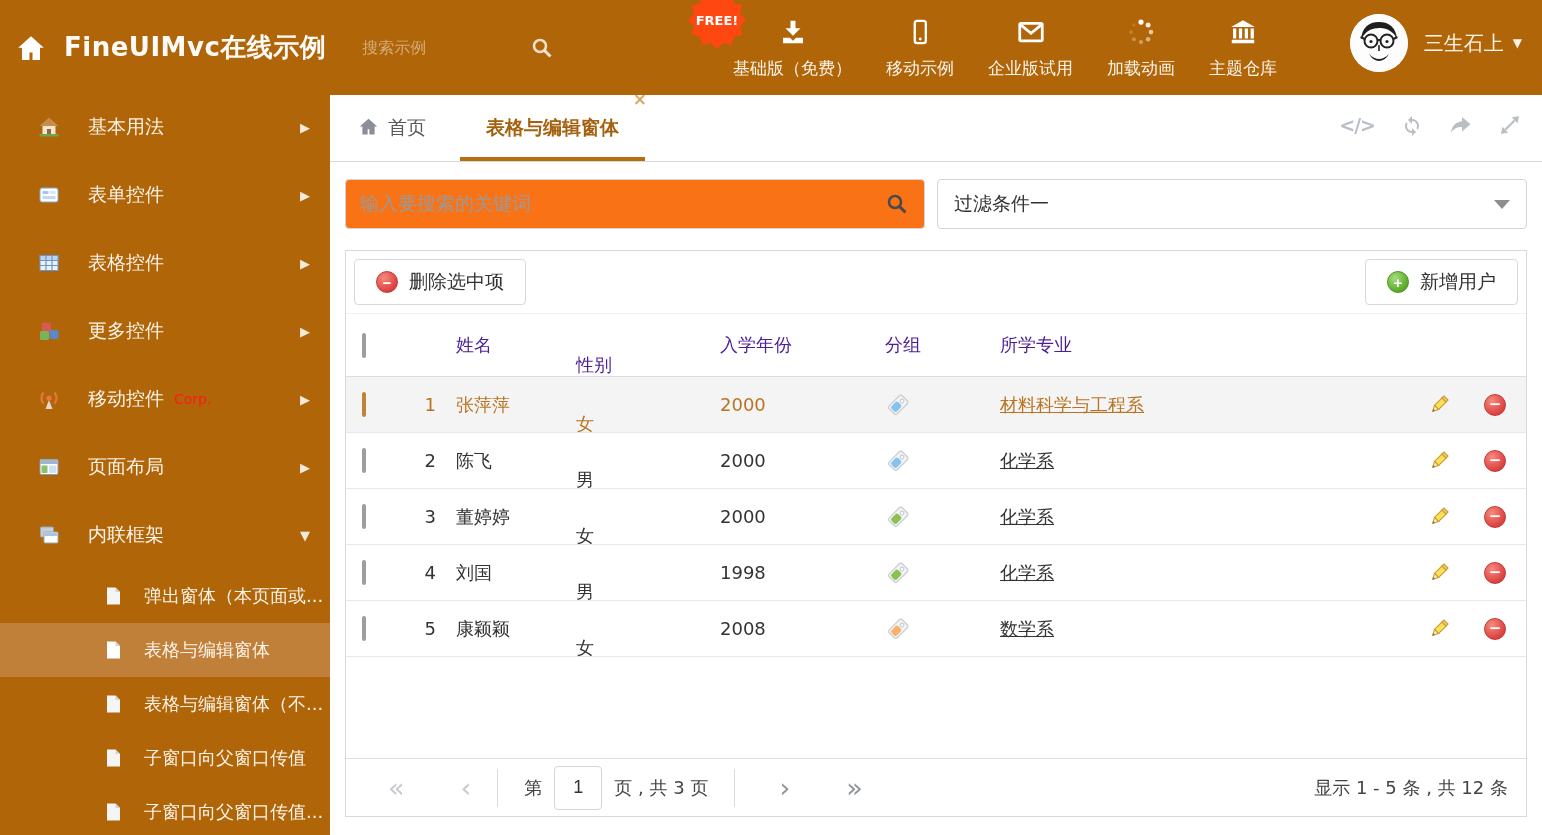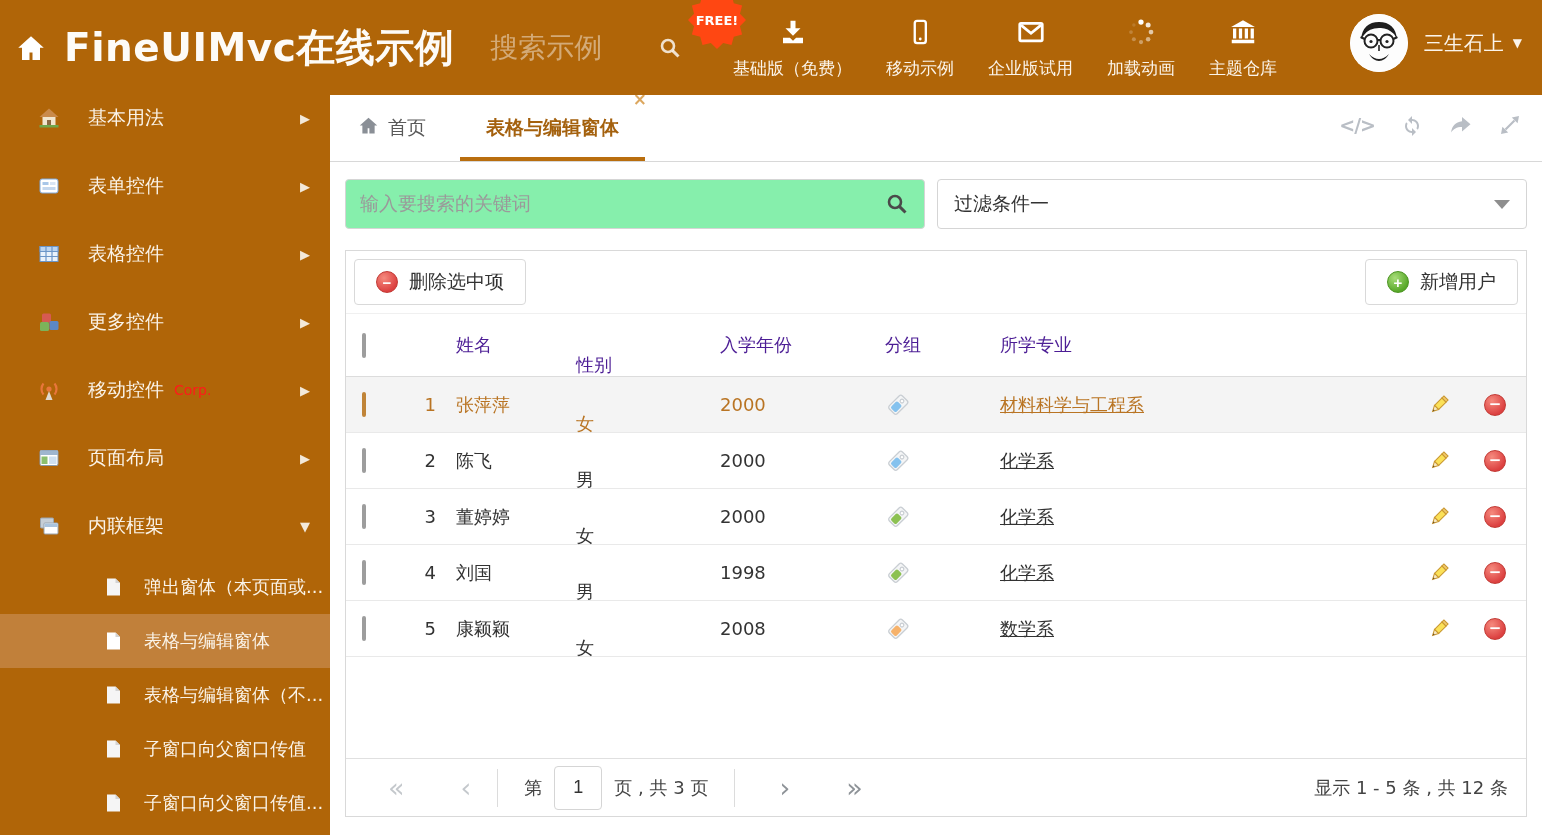--- a/index.html
+++ b/index.html
@@ -3,56 +3,56 @@
 <meta charset="utf-8">
 <style>
   html,body{margin:0;padding:0;}
   body{
     width:1542px;height:835px;position:relative;overflow:hidden;
     font-family:"DejaVu Sans","Liberation Sans",sans-serif;background:#fff;
   }
   
   .header{position:absolute;top:0;left:0;right:0;height:95px;background:#B06508;display:flex;align-items:center;color:#FDFBF7;z-index:5;}
   .logo-home{margin-left:16px;display:flex;}
-  .app-title{font-size:39px;font-weight:bold;margin-left:18px;letter-spacing:.5px;white-space:nowrap;}
-  .hdr-search{margin-left:34px;width:150px;background:transparent;border:none;outline:none;font-size:28px;color:rgba(255,255,255,.85);}
+  .app-title{font-size:26px;font-weight:bold;margin-left:18px;letter-spacing:.5px;white-space:nowrap;}
+  .hdr-search{margin-left:34px;width:150px;background:transparent;border:none;outline:none;font-size:16px;color:rgba(255,255,255,.85);}
   .hdr-search::placeholder{color:rgba(255,255,255,.45);}
   .hdr-mag{margin-left:16px;color:rgba(255,255,255,.8);display:flex;}
   .free-badge{position:absolute;left:688px;top:-9px;width:58px;height:58px;background:#FF4712;color:#fff;
     display:flex;align-items:center;justify-content:center;font-size:13px;font-weight:bold;
     clip-path:polygon(100% 50%,89.6% 60.6%,93.3% 75%,79% 79%,75% 93.3%,60.6% 89.6%,50% 100%,39.4% 89.6%,25% 93.3%,21% 79%,6.7% 75%,10.4% 60.6%,0% 50%,10.4% 39.4%,6.7% 25%,21% 21%,25% 6.7%,39.4% 10.4%,50% 0%,60.6% 10.4%,75% 6.7%,79% 21%,93.3% 25%,89.6% 39.4%);}
   .hdr-nav{position:absolute;left:716px;top:14px;display:flex;}
   .hdr-nav-item{display:flex;flex-direction:column;align-items:center;justify-content:flex-start;padding:0 17px;cursor:pointer;}
   .hdr-nav-item .nv-icon{height:36px;display:flex;align-items:center;}
   .hdr-nav-item .nv-label{font-size:17px;margin-top:7px;color:#FBF4EA;white-space:nowrap;}
   .user{position:absolute;right:20px;top:14px;display:flex;align-items:center;}
   .avatar{width:58px;height:58px;border-radius:50%;overflow:hidden;background:#fff;flex:0 0 auto;}
   .user-name{font-size:20px;margin-left:16px;color:#FBF4EA;white-space:nowrap;}
   .user-caret{font-size:12px;margin-left:9px;color:#FBF4EA;}
   
-  .sidebar{position:absolute;top:84px;bottom:0;left:0;width:330px;background:#B06508;color:#FAF3E8;overflow:hidden;}
+  .sidebar{position:absolute;top:93px;bottom:0;left:0;width:330px;background:#B06508;color:#FAF3E8;overflow:hidden;}
   .side-item{height:68px;display:flex;align-items:center;padding:0 20px 0 38px;font-size:19px;cursor:pointer;}
   .side-item .s-icon{width:22px;height:22px;margin-right:28px;display:flex;flex:0 0 auto;}
   .side-item .arrow{margin-left:auto;font-size:13px;color:#F3E9DA;}
   .badge-corp{color:#FF1A1A;font-size:14px;margin-left:10px;}
   .side-sub{height:54px;display:flex;align-items:center;padding-left:103px;font-size:18px;cursor:pointer;}
   .side-sub .p-icon{margin-right:21px;display:flex;flex:0 0 auto;}
   .side-sub.active{background:#C1803A;}
   
   .main{position:absolute;top:95px;left:330px;right:0;bottom:0;background:#fff;}
   .tabbar{height:66px;border-bottom:1px solid #D8D8D8;position:relative;display:flex;align-items:flex-end;}
-  .tab-home{display:flex;align-items:flex-start;gap:9px;color:#5A5A5A;font-size:19px;margin-left:28px;padding-bottom:20px;cursor:pointer;}
+  .tab-home{display:flex;align-items:flex-end;gap:9px;color:#5A5A5A;font-size:19px;margin-left:28px;padding-bottom:20px;cursor:pointer;}
   .tab-active{position:relative;margin-left:34px;color:#A4610E;font-weight:bold;font-size:19px;padding:0 26px 16px 26px;border-bottom:4px solid #B96E0E;cursor:pointer;}
   .tab-close{position:absolute;top:-26px;right:-2px;color:#DCA75F;font-size:17px;font-weight:bold;cursor:pointer;}
   .tab-tools{position:absolute;right:20px;top:18px;display:flex;gap:25px;align-items:center;color:#B9BEC5;}
   .tool{cursor:pointer;display:flex;align-items:center;}
   .tool-code{font-size:19px;font-weight:bold;letter-spacing:-1px;}
   
   .filter-row{margin:17px 15px 0;display:flex;gap:12px;}
-  .search-box{width:580px;height:50px;border:1px solid #D5D5D5;border-radius:4px;display:flex;align-items:center;box-sizing:border-box;background:#86efac;}
+  .search-box{width:580px;height:50px;border:1px solid #D5D5D5;border-radius:4px;display:flex;align-items:center;box-sizing:border-box;background:#f97316;}
   .search-box input{flex:1;border:none;outline:none;font-size:19px;padding:0 14px;color:#333;background:transparent;}
   .search-box input::placeholder{color:#9A9A9A;}
   .search-box .mag{color:#4A4A4A;margin-right:15px;display:flex;cursor:pointer;}
   .dropdown{flex:1;height:50px;border:1px solid #D5D5D5;border-radius:4px;display:flex;align-items:center;padding:0 16px;font-size:19px;color:#333;box-sizing:border-box;cursor:pointer;}
   .dd-caret{margin-left:auto;width:0;height:0;border-left:8px solid transparent;border-right:8px solid transparent;border-top:9px solid #8E8E8E;}
   
   .grid{position:absolute;left:15px;right:15px;top:155px;height:567px;border:1px solid #D9D9D9;box-sizing:border-box;display:flex;flex-direction:column;background:#fff;}
   .g-toolbar{height:62px;flex:0 0 auto;display:flex;align-items:center;padding:0 8px;border-bottom:1px solid #F0F0F0;}
   .btn{height:46px;border:1px solid #D9D9D9;border-radius:4px;background:#fff;display:flex;align-items:center;gap:11px;padding:0 21px;font-size:19px;color:#333;cursor:pointer;}
   .btn-add{margin-left:auto;}

